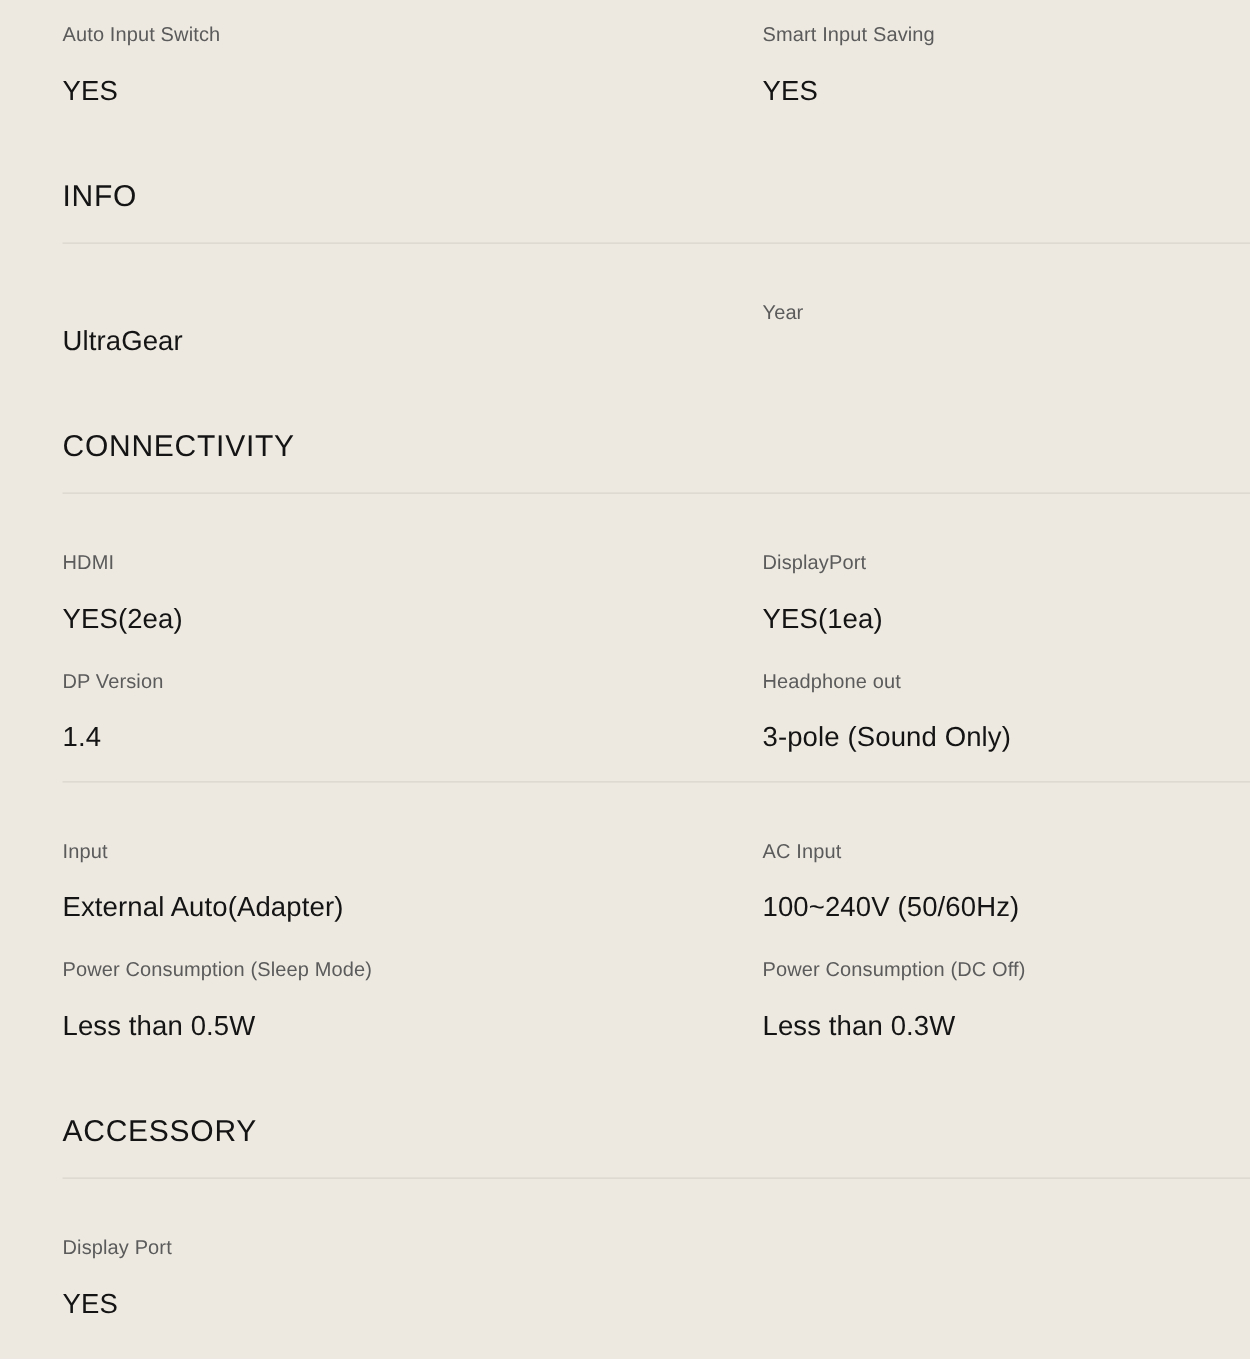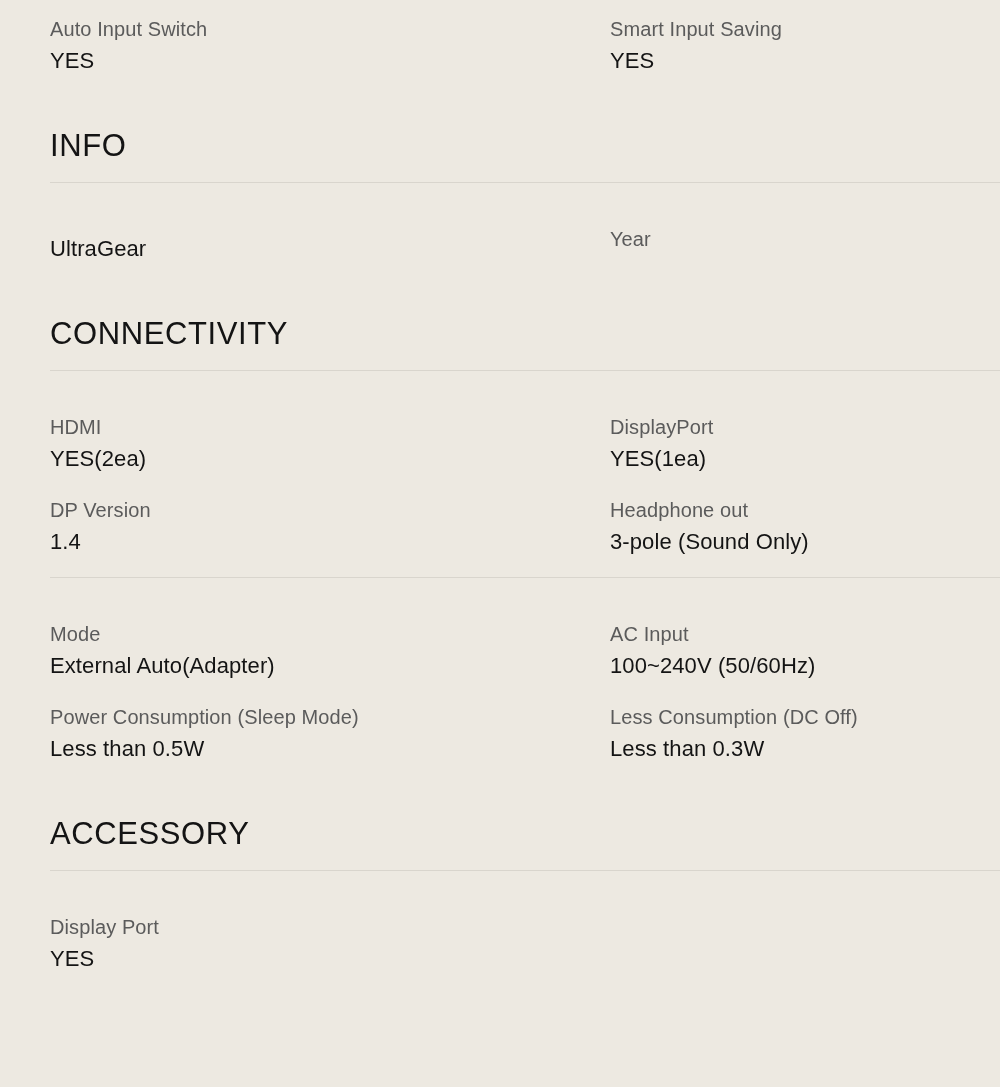--- a/index.html
+++ b/index.html
@@ -16,36 +16,36 @@
     overflow: hidden;
     background: #EDE9E1;
   }
   .spec-grid {
     display: grid;
     grid-template-columns: 560px 1fr;
     row-gap: 25px;
   }
   .spec-item { }
   .spec-label {
-    font-size: 20px;
+    font-size: 16px;
     line-height: 22px;
     color: #5B5B5B;
     letter-spacing: 0.1px;
   }
   .spec-value {
     font-size: 22px;
     line-height: 30px;
     color: #141414;
-    margin-top: 6px;
+    margin-top: 18px;
     letter-spacing: 0.1px;
   }
   .spec-section { }
   .section-title {
     margin: 54px 0 0 0;
-    font-size: 31px;
+    font-size: 24px;
     line-height: 32px;
     font-weight: 400;
     color: #141414;
     letter-spacing: 0.6px;
   }
   .divider {
     height: 1px;
     background: #D9D5CD;
     margin: 20px 0 0 0;
   }
@@ -102,33 +102,33 @@
         <div class="spec-label">Headphone out</div>
         <div class="spec-value">3-pole (Sound Only)</div>
       </div>
     </div>
   </section>
 
   <section class="spec-section">
     <div class="divider"></div>
     <div class="spec-grid section-rows">
       <div class="spec-item">
-        <div class="spec-label">Mode</div>
+        <div class="spec-label">Input</div>
         <div class="spec-value">External Auto(Adapter)</div>
       </div>
       <div class="spec-item">
         <div class="spec-label">AC Input</div>
         <div class="spec-value">100~240V (50/60Hz)</div>
       </div>
       <div class="spec-item">
         <div class="spec-label">Power Consumption (Sleep Mode)</div>
         <div class="spec-value">Less than 0.5W</div>
       </div>
       <div class="spec-item">
-        <div class="spec-label">Less Consumption (DC Off)</div>
+        <div class="spec-label">Power Consumption (DC Off)</div>
         <div class="spec-value">Less than 0.3W</div>
       </div>
     </div>
   </section>
 
   <section class="spec-section">
     <h2 class="section-title">ACCESSORY</h2>
     <div class="divider"></div>
     <div class="spec-grid section-rows">
       <div class="spec-item">

